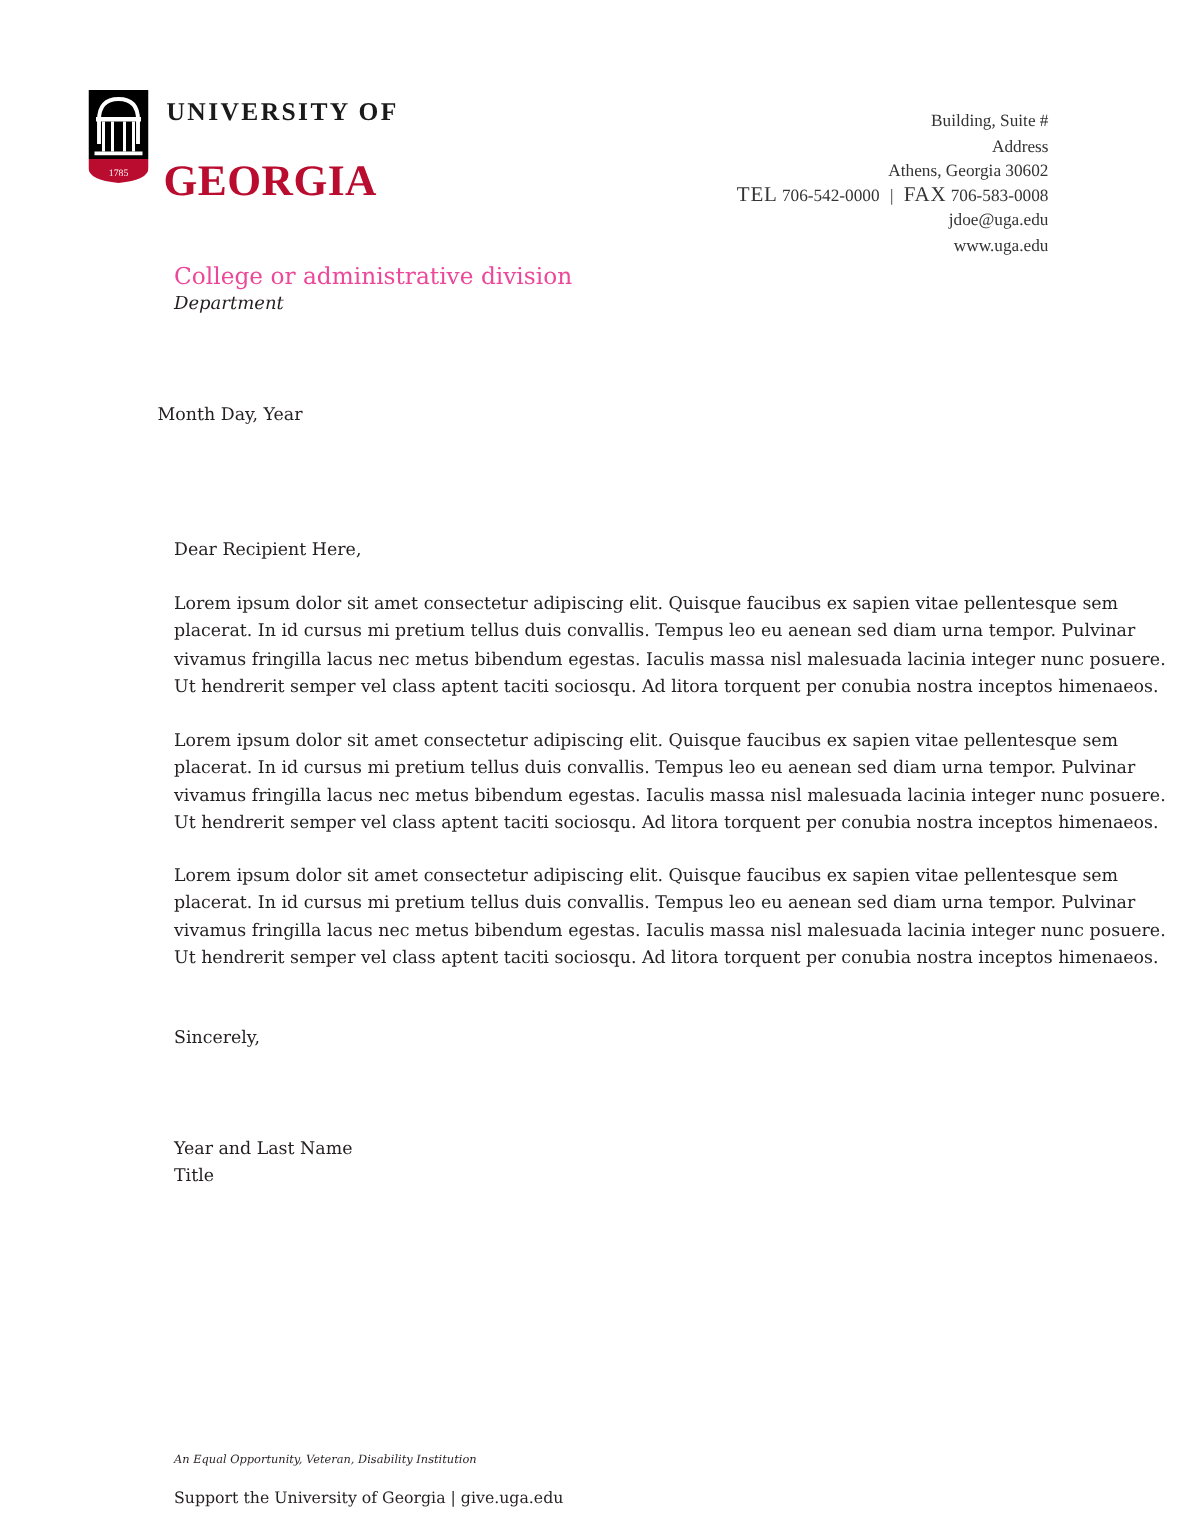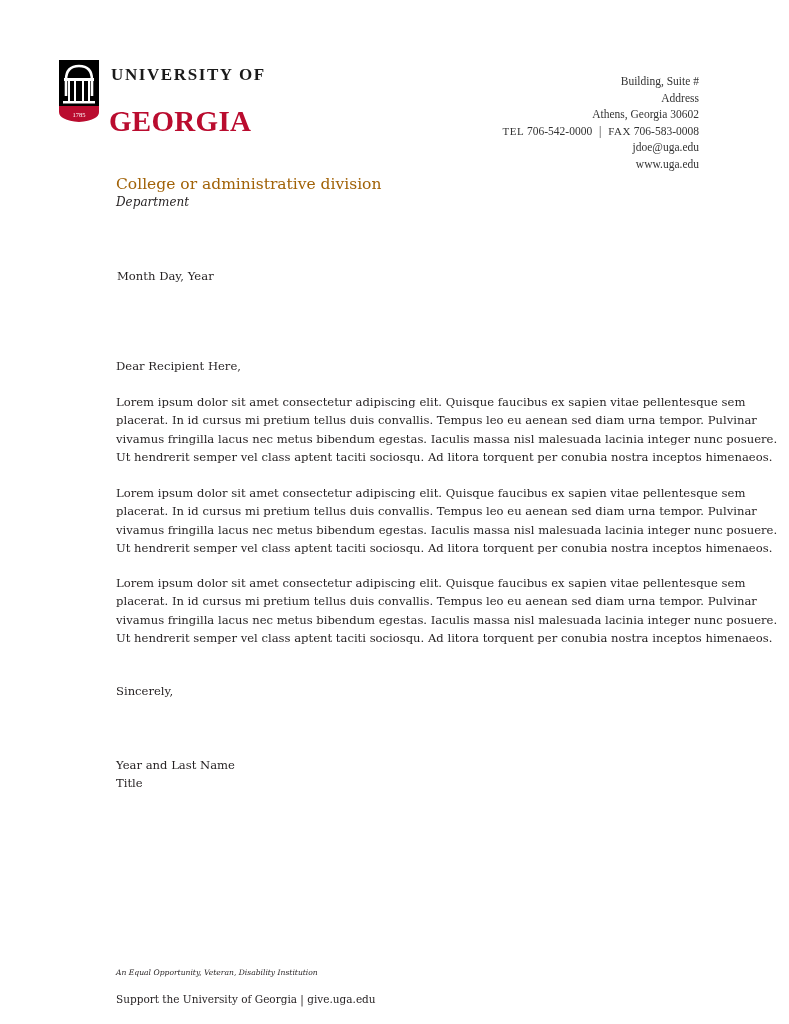--- a/index.html
+++ b/index.html
@@ -51,49 +51,49 @@
     .address {
       right: 90px; top: 73px;
       text-align: right;
       font-family: "Liberation Serif", "DejaVu Serif", serif;
       font-size: 11.5px;
       line-height: 16.5px;
       color: #333;
     }
     .address .line { display: block; white-space: nowrap; margin-left: 32px; }
     .address .sc {
-      font-size: 11px;
+      font-size: 14px;
       letter-spacing: 0.5px;
     }
     .address .pipe { padding: 0 4px; }
 
     
     .division {
       left: 116px; top: 174px;
       font-size: 15.5px;
       line-height: 20px;
-      color: #a16207;
+      color: #ec4899;
       white-space: nowrap;
     }
     .department {
       left: 116px; top: 195px;
       font-style: italic;
       font-size: 12px;
       line-height: 15px;
       color: #231f20;
       white-space: nowrap;
     }
 
     .body-text {
       font-size: 11.6px;
       line-height: 18.3px;
       color: #231f20;
       white-space: nowrap;
     }
-    .date { left: 117px; top: 267px; text-align: right; }
+    .date { left: 105px; top: 267px; text-align: right; }
     .salutation { left: 116px; top: 357px; }
     .para { left: 116px; width: 580px; }
     .para .pline { display: block; white-space: nowrap; }
     .para1 { top: 393px; }
     .para2 { top: 484px; }
     .para3 { top: 574px; }
     .closing { left: 116px; top: 682px; }
     .signer-name { left: 116px; top: 756px; }
     .signer-title { left: 116px; top: 774px; }
 

